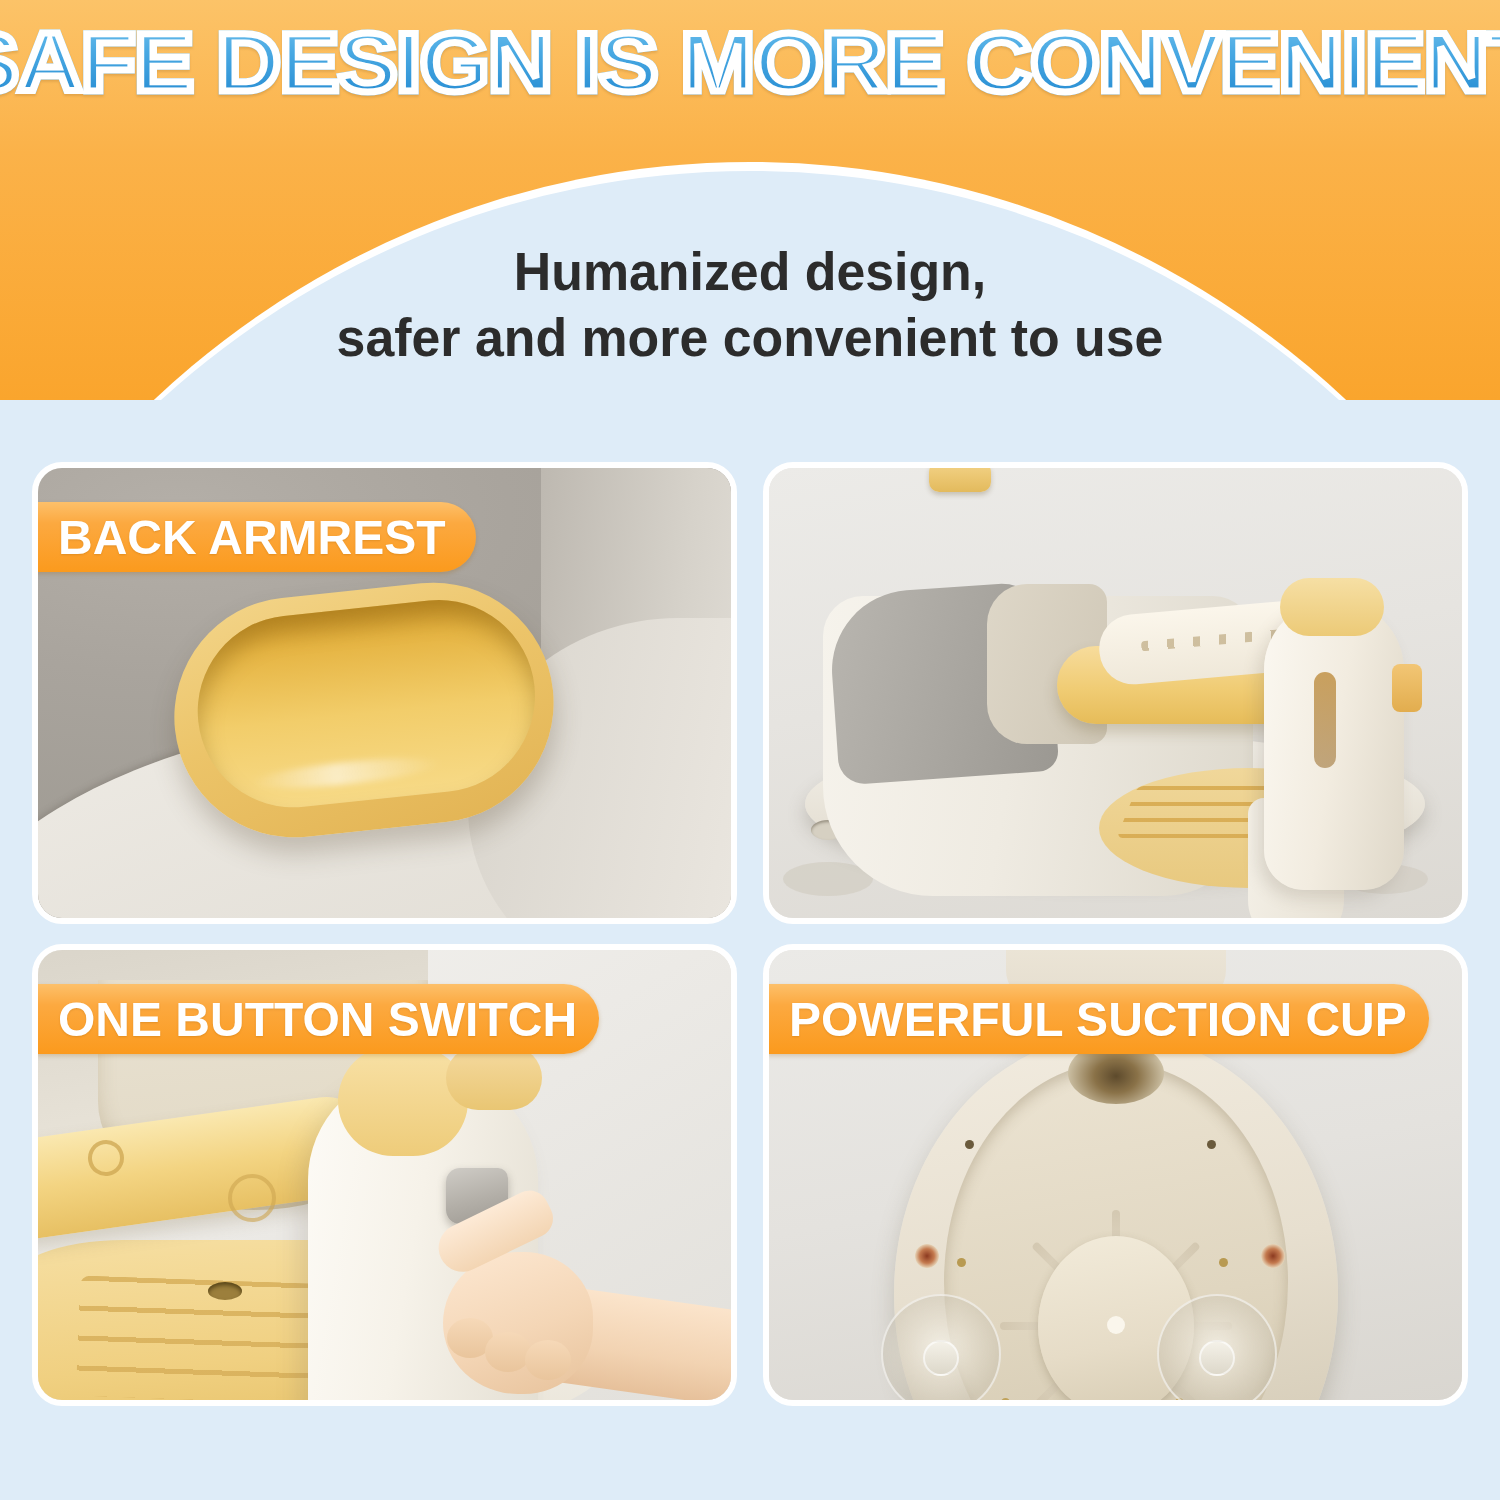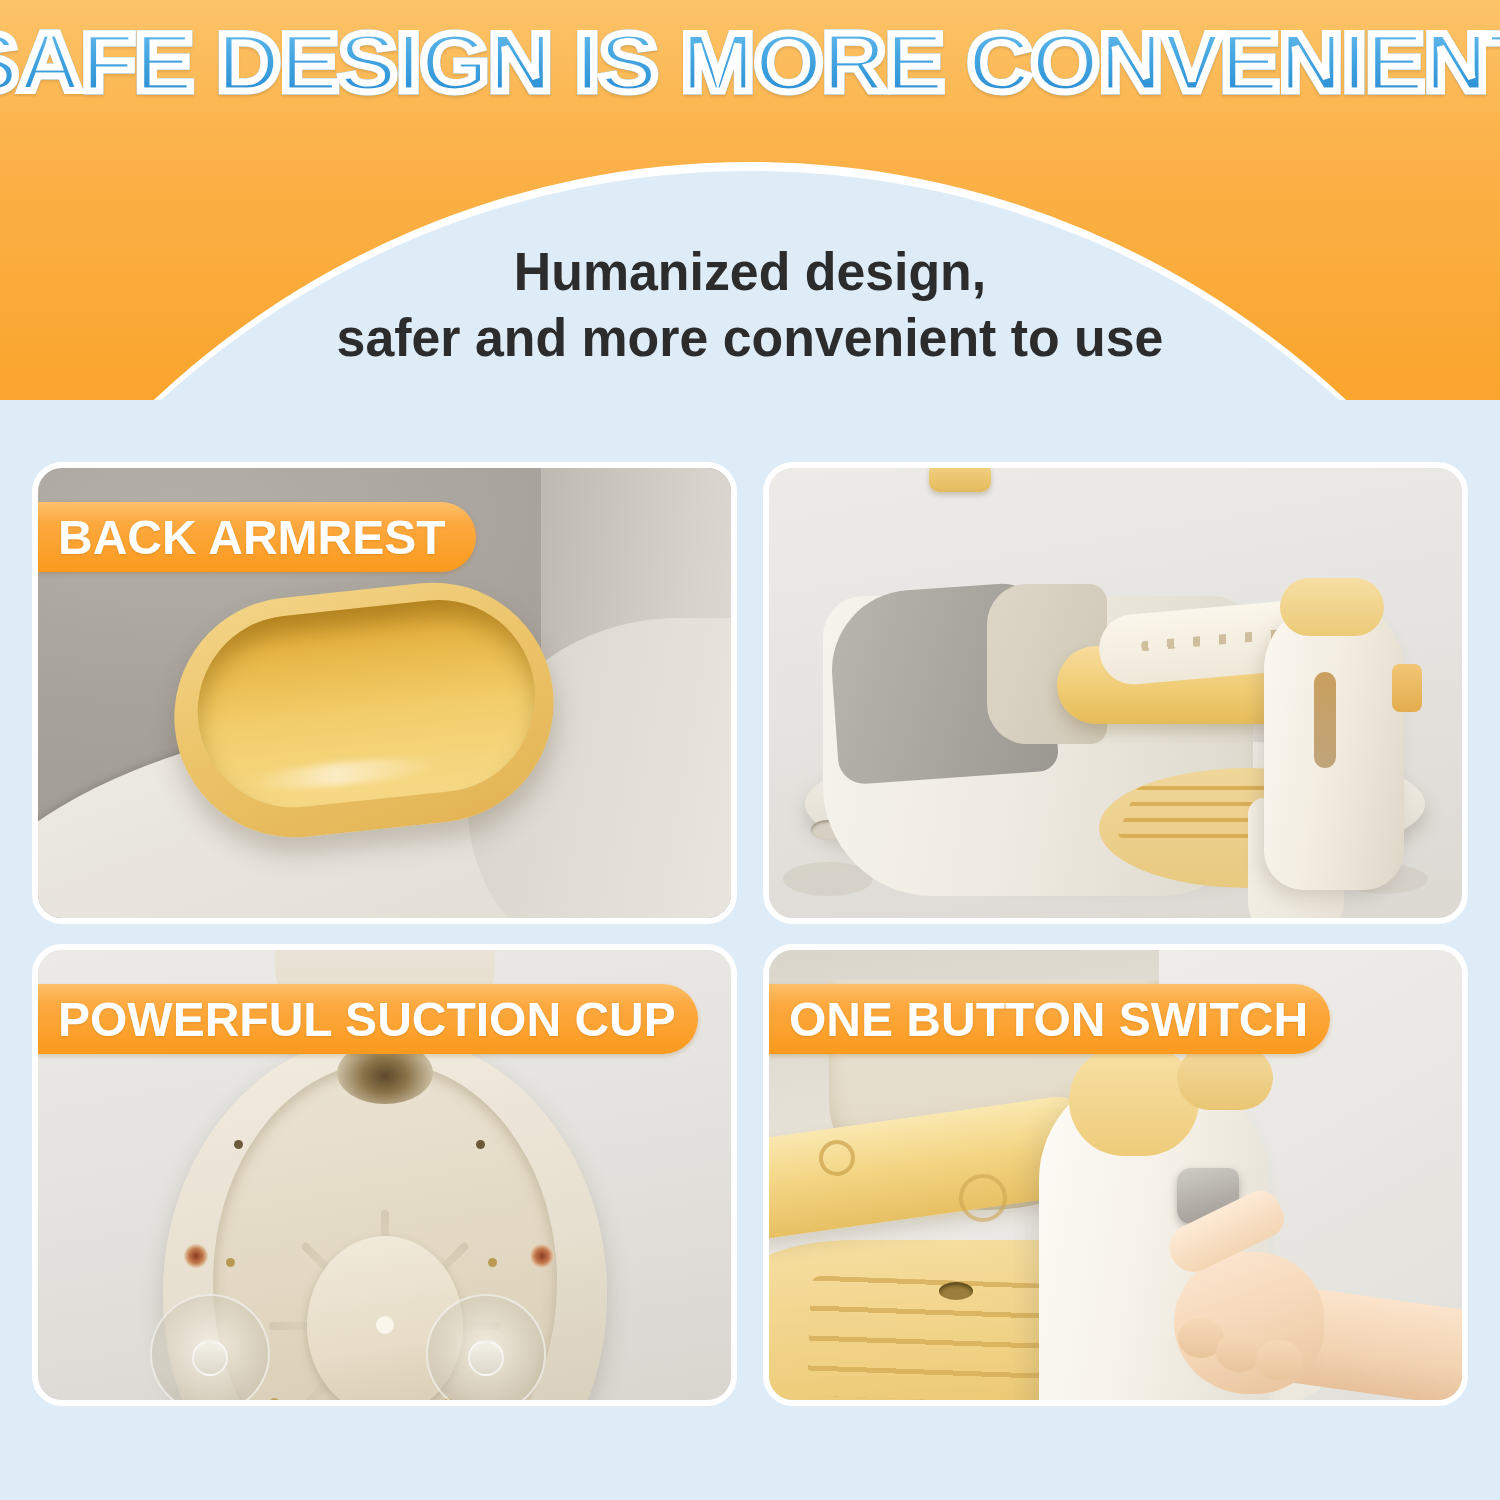--- a/index.html
+++ b/index.html
@@ -649,59 +649,20 @@
         <div class="backrest"></div>
         <div class="backrest2"></div>
         <div class="leg"></div>
         <div class="armbar"></div>
         <div class="armbar-top"></div>
         <div class="armbar-dots"></div>
         <div class="hub"></div>
         <div class="hub-cap"></div>
         <div class="hub-btn"></div>
         <div class="hub-seam"></div>
-      </div>
-    </div>
-
-    <div class="panel p4">
-      <div class="panel-art">
-        <div class="bg"></div>
-        <div class="stem"></div>
-        <div class="shadow"></div>
-        <div class="outer"></div>
-        <div class="inner"></div>
-        <div class="rib r1"></div>
-        <div class="rib r2"></div>
-        <div class="rib r3"></div>
-        <div class="rib r4"></div>
-        <div class="rib r5"></div>
-        <div class="rib r6"></div>
-        <div class="rib r7"></div>
-        <div class="rib r8"></div>
-        <div class="hubcircle"></div>
-        <div class="hubdot"></div>
-        <div class="drain"></div>
-        <div class="hole h1"></div>
-        <div class="hole h2"></div>
-        <div class="hole h3"></div>
-        <div class="hole h4"></div>
-        <div class="hole h5"></div>
-        <div class="hole h6"></div>
-        <div class="screw-l"></div>
-        <div class="screw-r"></div>
-
-        <div class="cup-left">
-          <div class="cup-nub"></div>
-        </div>
-        <div class="cup-right">
-          <div class="cup-nub"></div>
-        </div>
-      </div>
-      <div class="badge wide">
-        <span>POWERFUL SUCTION CUP</span>
       </div>
     </div>
 
     <div class="panel p3">
       <div class="panel-art">
         <div class="bg"></div>
         <div class="footplate"></div>
         <div class="suction"></div>
         <div class="foot-hole"></div>
         <div class="tub"></div>
@@ -723,14 +684,53 @@
           <div class="knuckle1"></div>
           <div class="knuckle2"></div>
           <div class="knuckle3"></div>
         </div>
       </div>
       <div class="badge wide">
         <span>ONE BUTTON SWITCH</span>
       </div>
     </div>
 
+    <div class="panel p4">
+      <div class="panel-art">
+        <div class="bg"></div>
+        <div class="stem"></div>
+        <div class="shadow"></div>
+        <div class="outer"></div>
+        <div class="inner"></div>
+        <div class="rib r1"></div>
+        <div class="rib r2"></div>
+        <div class="rib r3"></div>
+        <div class="rib r4"></div>
+        <div class="rib r5"></div>
+        <div class="rib r6"></div>
+        <div class="rib r7"></div>
+        <div class="rib r8"></div>
+        <div class="hubcircle"></div>
+        <div class="hubdot"></div>
+        <div class="drain"></div>
+        <div class="hole h1"></div>
+        <div class="hole h2"></div>
+        <div class="hole h3"></div>
+        <div class="hole h4"></div>
+        <div class="hole h5"></div>
+        <div class="hole h6"></div>
+        <div class="screw-l"></div>
+        <div class="screw-r"></div>
+
+        <div class="cup-left">
+          <div class="cup-nub"></div>
+        </div>
+        <div class="cup-right">
+          <div class="cup-nub"></div>
+        </div>
+      </div>
+      <div class="badge wide">
+        <span>POWERFUL SUCTION CUP</span>
+      </div>
+    </div>
+
   </div>
 </div>
 
 </body></html>

